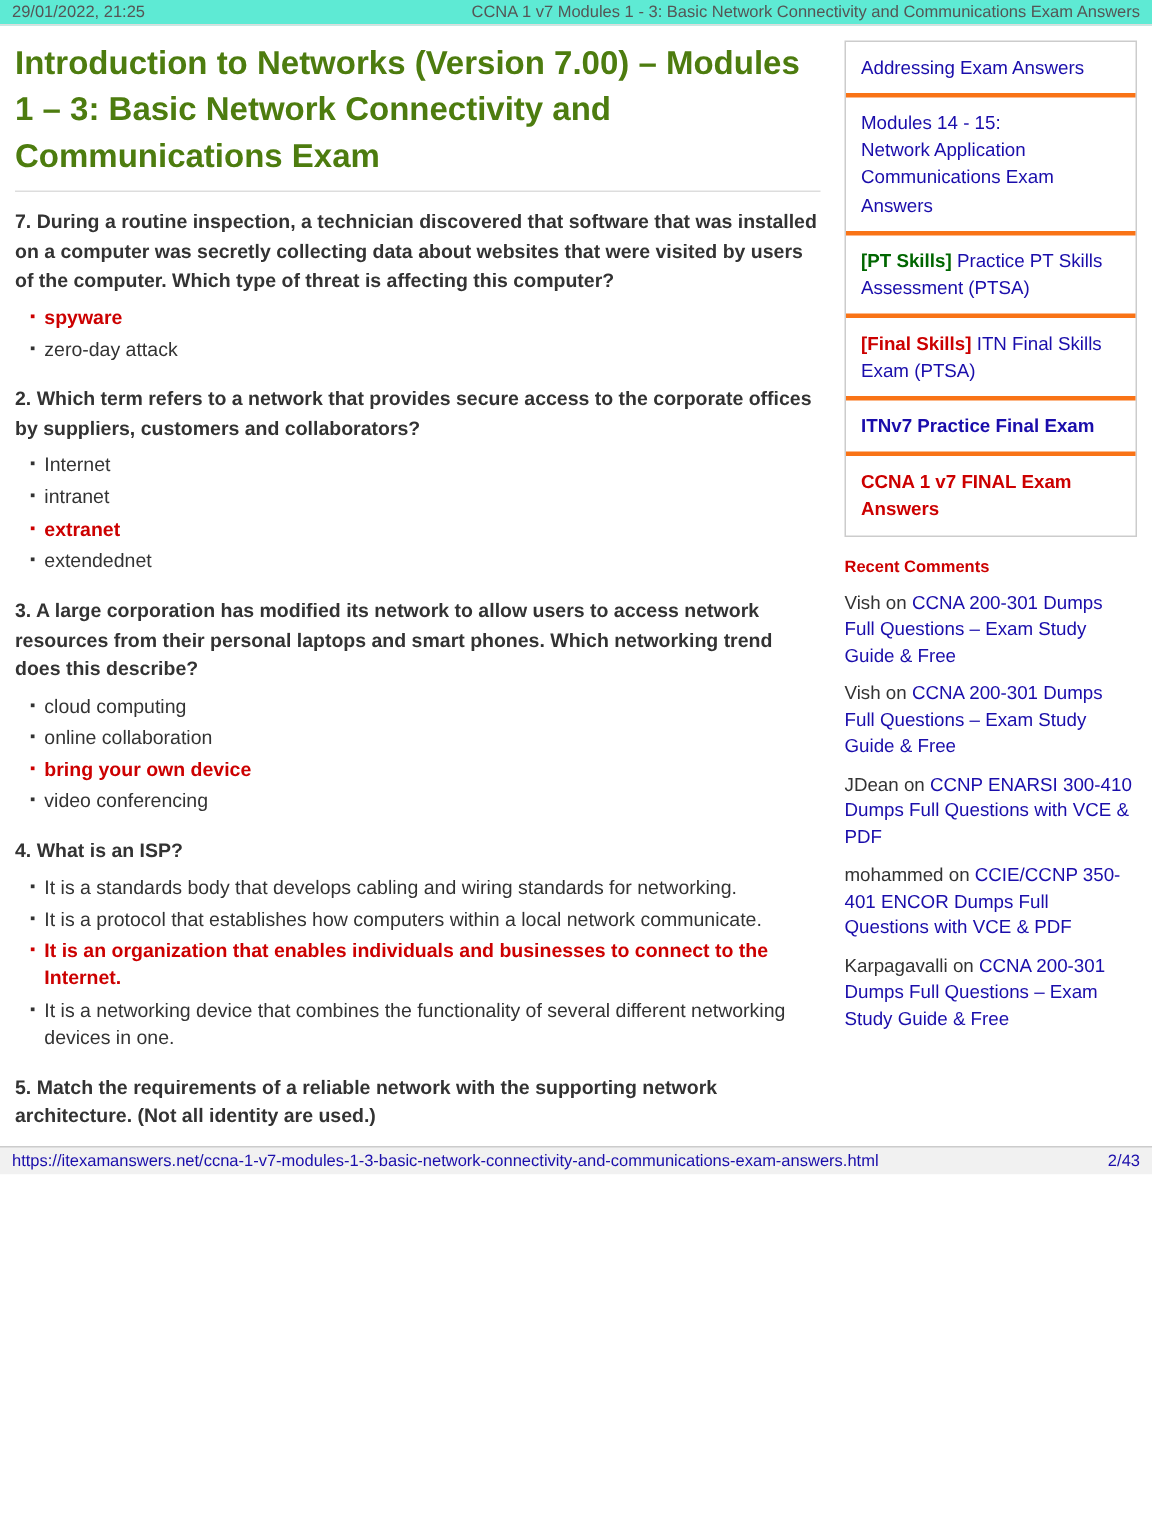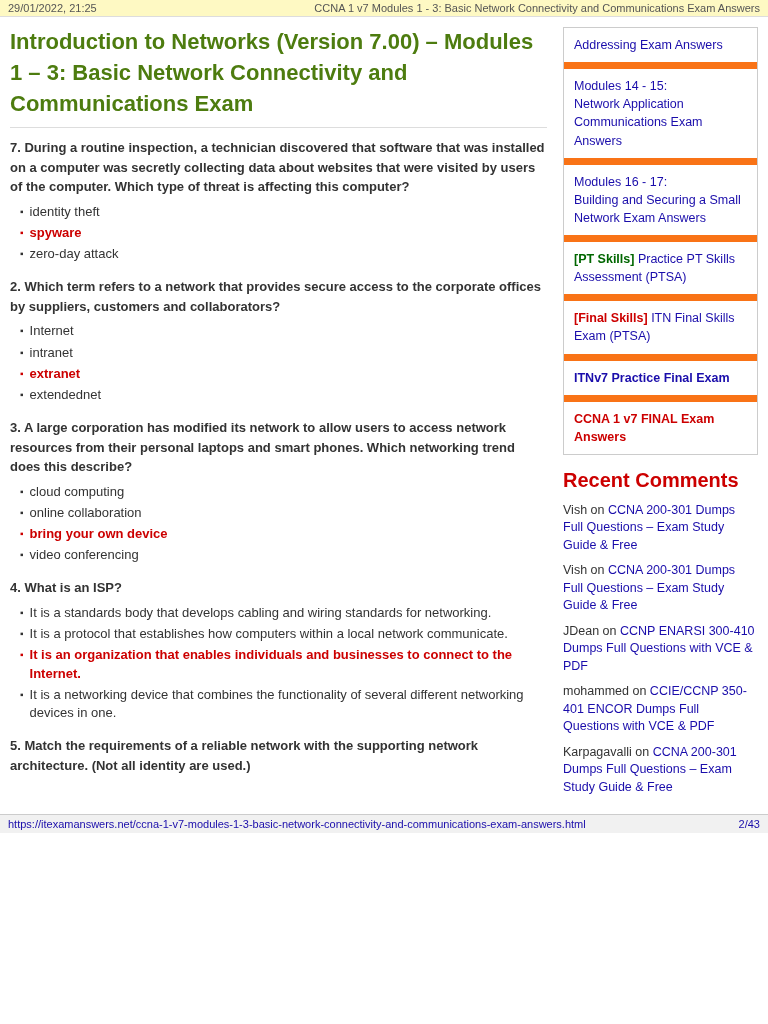--- a/index.html
+++ b/index.html
@@ -9,21 +9,21 @@
       color: #333;
       background: #fff;
       width: 768px;
     }
     .status-bar {
       display: flex;
       justify-content: space-between;
       padding: 2px 8px;
       font-size: 11px;
       color: #555;
-      background: #fef9c3;
+      background: #5eead4;
       border-bottom: 1px solid #ddd;
     }
     .page-content {
       display: flex;
       padding: 10px 10px 10px 10px;
       gap: 16px;
     }
     .main-col {
       flex: 1;
       min-width: 0;
@@ -73,21 +73,21 @@
       font-weight: bold;
     }
     .answer-list li.correct::before {
       color: #cc0000;
     }
     .sidebar-box {
       border: 1px solid #ccc;
       margin-bottom: 14px;
     }
     .sidebar-item {
-      border-bottom: 7px solid #f97316;
+      border-bottom: 3px solid #f97316;
       padding: 8px 10px;
       font-size: 12.5px;
       line-height: 1.45;
     }
     .sidebar-item:last-child {
       border-bottom: none;
     }
     .sidebar-item a {
       color: #1a0dab;
       text-decoration: none;
@@ -104,21 +104,21 @@
       color: #1a0dab;
       font-weight: bold;
     }
     .sidebar-item .ccna-final-link {
       color: #cc0000;
       font-weight: bold;
       margin-top: 12px;
     }
     .recent-comments-title {
       color: #cc0000;
-      font-size: 20px;
+      font-size: 11px;
       font-weight: bold;
       margin-top: 4px;
       margin-bottom: 10px;
     }
     .comment-entry {
       font-size: 12.5px;
       margin-bottom: 8px;
       line-height: 1.4;
     }
     .comment-entry a {
@@ -152,21 +152,20 @@
 <div class="page-content">
 
   <div class="main-col">
 
     <h1 class="page-title">Introduction to Networks (Version 7.00) – Modules 1 – 3: Basic Network Connectivity and Communications Exam</h1>
 
     <div id="questions-container">
         <div class="question-block">
           <p class="question-text">7. During a routine inspection, a technician discovered that software that was installed on a computer was secretly collecting data about websites that were visited by users of the computer. Which type of threat is affecting this computer?</p>
           <ul class="answer-list">
-            <li>identity theft</li>
             <li class="correct">spyware</li>
             <li>zero-day attack</li>
           </ul>
         </div>
         <div class="question-block">
           <p class="question-text">2. Which term refers to a network that provides secure access to the corporate offices by suppliers, customers and collaborators?</p>
           <ul class="answer-list">
             <li>Internet</li>
             <li>intranet</li>
             <li class="correct">extranet</li>
@@ -200,21 +199,20 @@
 
   </div>
 
   <div class="sidebar-col">
 
     <div class="sidebar-box">
 
       <div id="sidebar-items-container">
           <div class="sidebar-item"><a href="#">Addressing Exam Answers</a></div>
           <div class="sidebar-item"><a href="#">Modules 14 - 15:<br>Network Application Communications Exam Answers</a></div>
-          <div class="sidebar-item"><a href="#">Modules 16 - 17:<br>Building and Securing a Small Network Exam Answers</a></div>
           <div class="sidebar-item"><span class="label-pt">[PT Skills]</span> <a href="#">Practice PT Skills Assessment (PTSA)</a></div>
           <div class="sidebar-item"><span class="label-final">[Final Skills]</span> <a href="#">ITN Final Skills Exam (PTSA)</a></div>
           <div class="sidebar-item"><a href="#" class="itnv7-link">ITNv7 Practice Final Exam</a></div>
           <div class="sidebar-item"><a href="#" class="ccna-final-link">CCNA 1 v7 FINAL Exam Answers</a></div>
         </div>
     </div>
 
     <div class="recent-comments-section">
       <div class="recent-comments-title">Recent Comments</div>
       <div id="comments-container">

